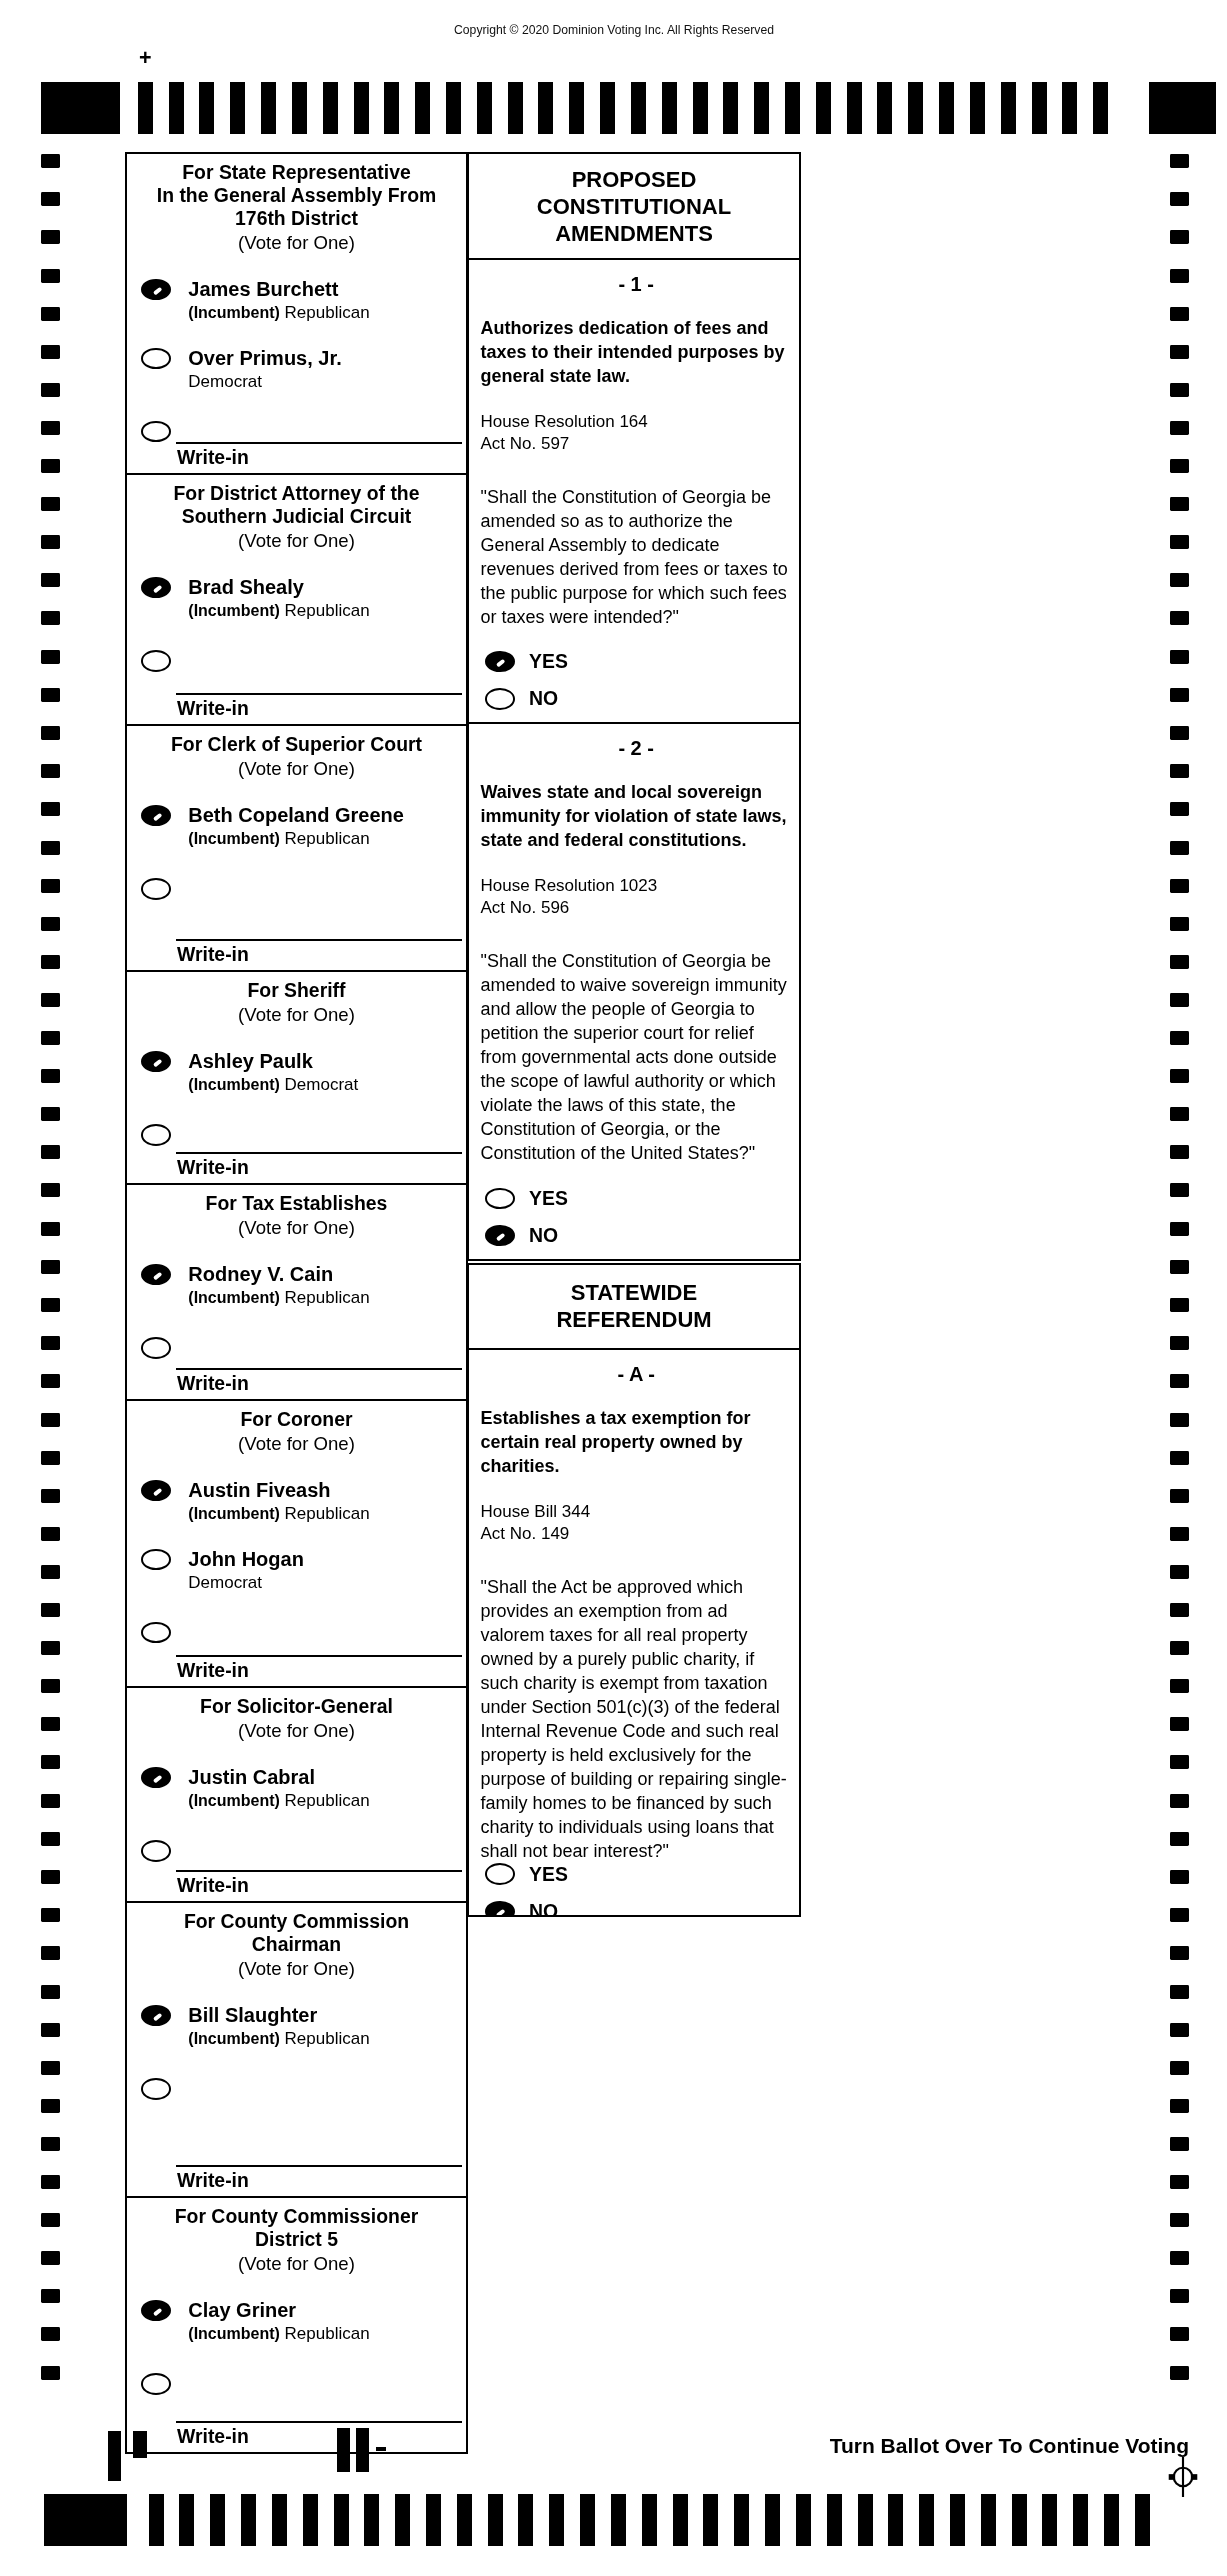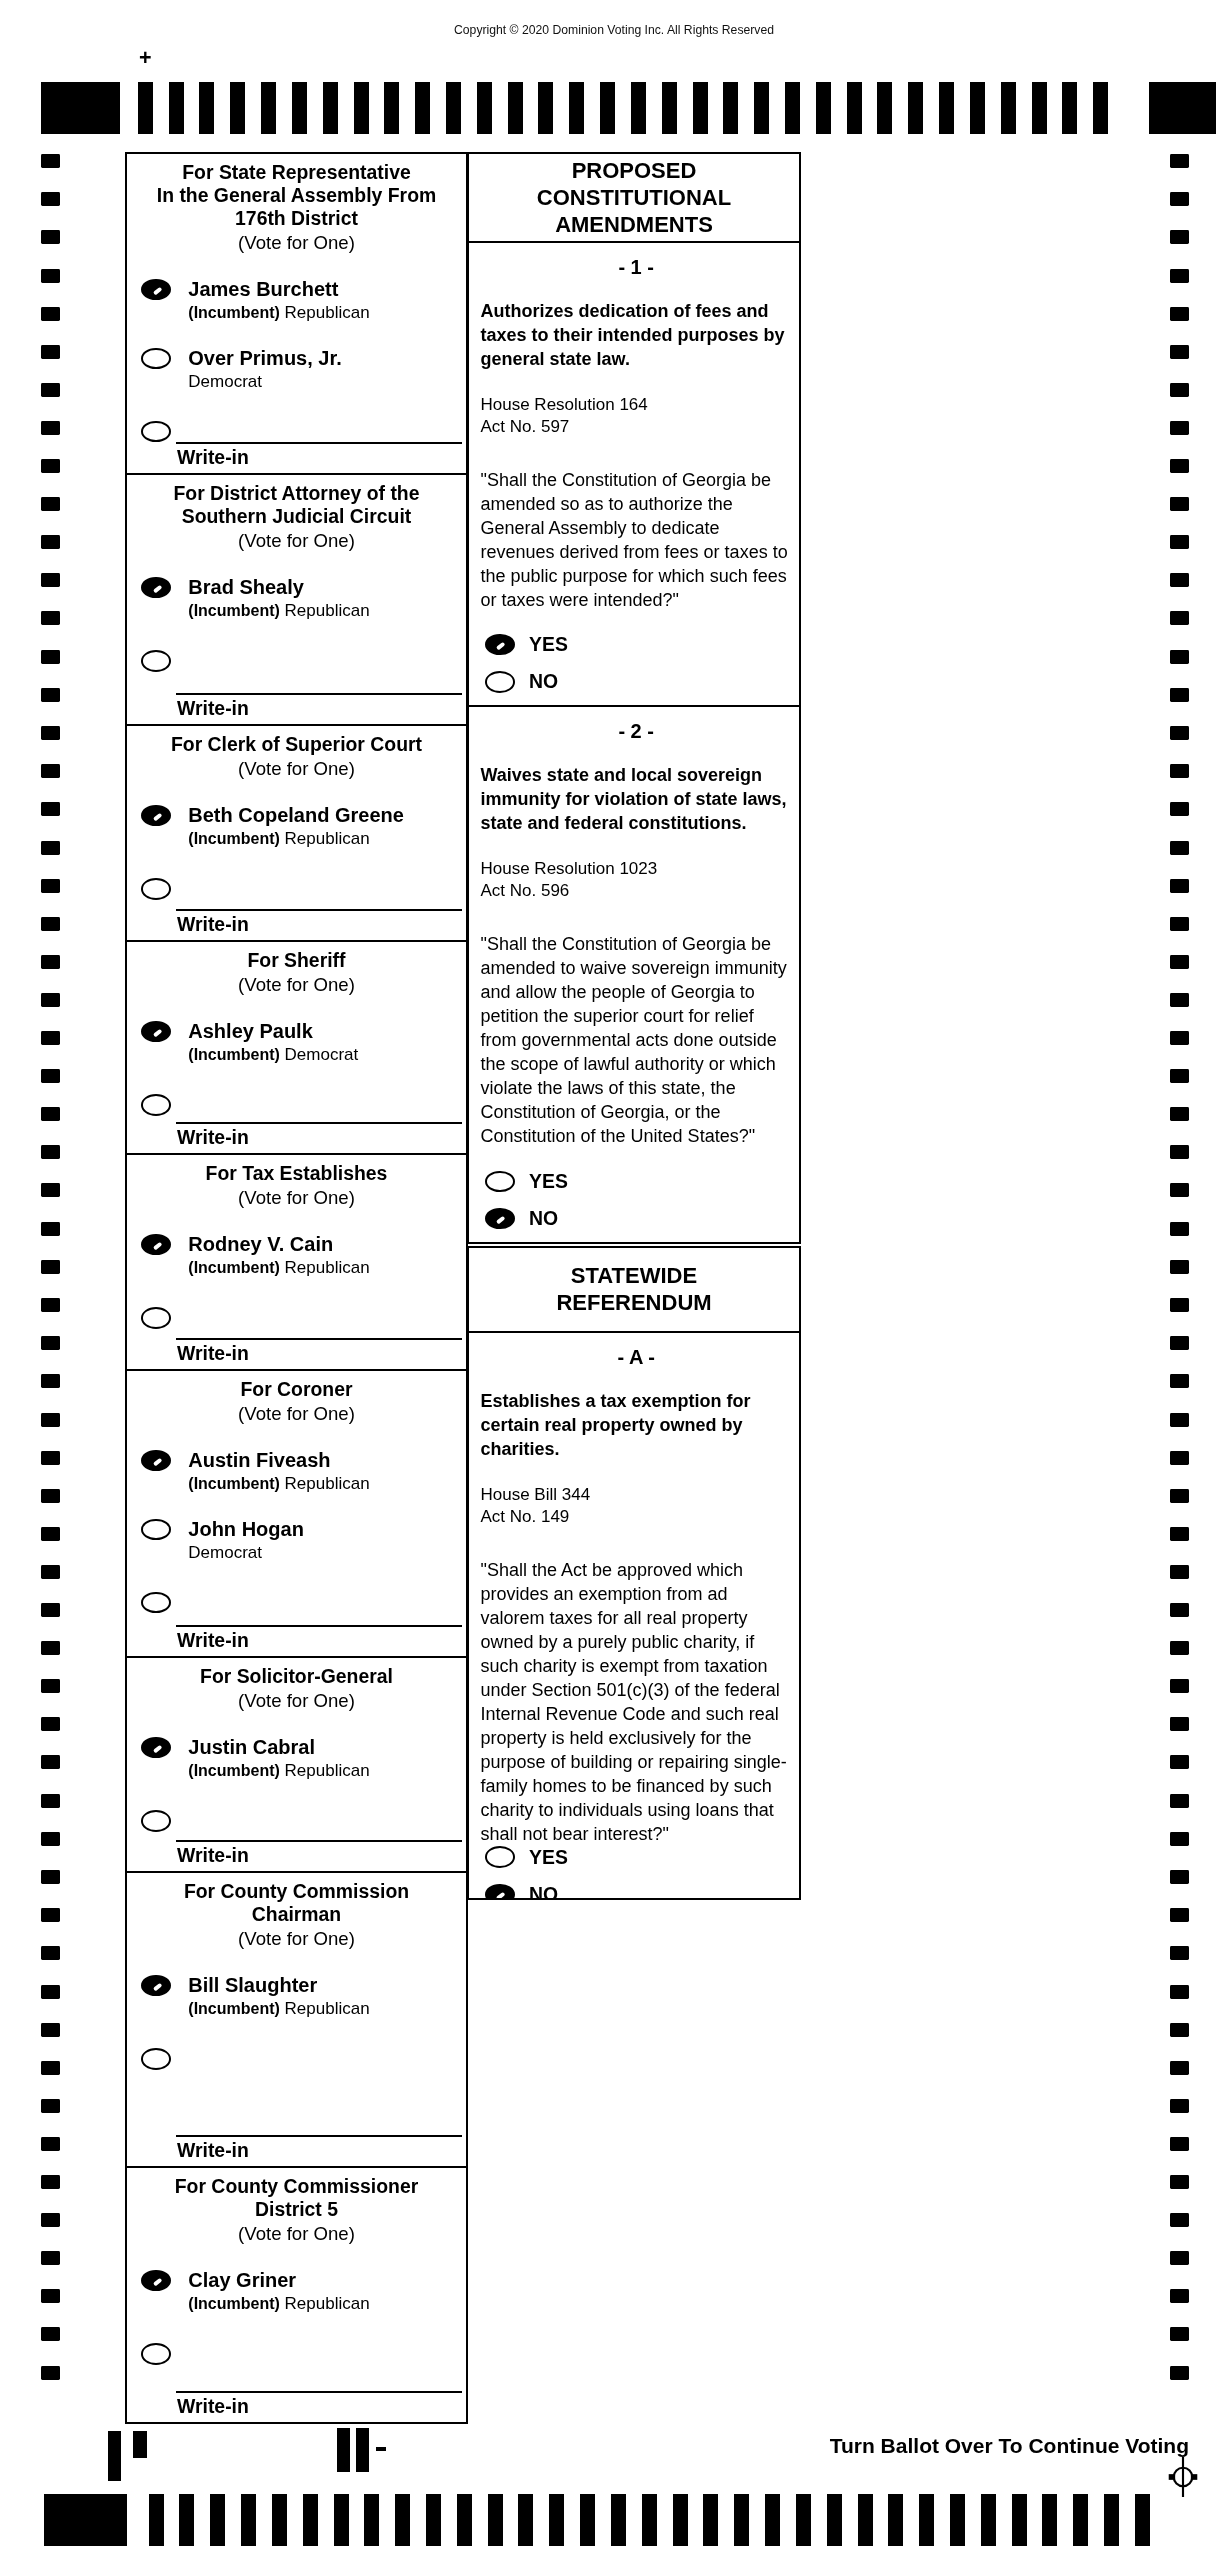--- a/index.html
+++ b/index.html
@@ -273,21 +273,21 @@
           </div>
         </div>
         <div class="cand blank">
           <span class="oval"></span>
         </div>
         <div class="writein">
           <div class="wline"></div>
           <div class="wlabel">Write-in</div>
         </div>
       </section>
-      <section class="contest" style="height: 216px;">
+      <section class="contest" style="height: 246px;">
         <div class="c-title">
           <div>For Clerk of Superior Court</div>
         </div>
         <div class="c-vote">(Vote for One)</div>
         <div class="cand">
           <span class="oval filled"></span>
           <div class="ctext">
             <div class="c-name">Beth Copeland Greene</div>
             <div class="c-sub"><span class="qual">(Incumbent)</span> <span class="party">Republican</span></div>
           </div>
@@ -424,21 +424,21 @@
         <div class="cand blank">
           <span class="oval"></span>
         </div>
         <div class="writein">
           <div class="wline"></div>
           <div class="wlabel">Write-in</div>
         </div>
       </section>
     </div>
   <div id="measure-column">
-      <div class="mbox mhead" style="height: 91px;">
+      <div class="mbox mhead" style="height: 108px;">
         <div>PROPOSED</div>
         <div>CONSTITUTIONAL</div>
         <div>AMENDMENTS</div>
       </div>
       <div class="mbox measure" style="height: 466px;">
         <div class="m-code">- 1 -</div>
         <div class="m-summary">Authorizes dedication of fees and taxes to their intended purposes by general state law.</div>
         <div class="m-refs">
           <div>House Resolution 164</div>
           <div>Act No. 597</div>

